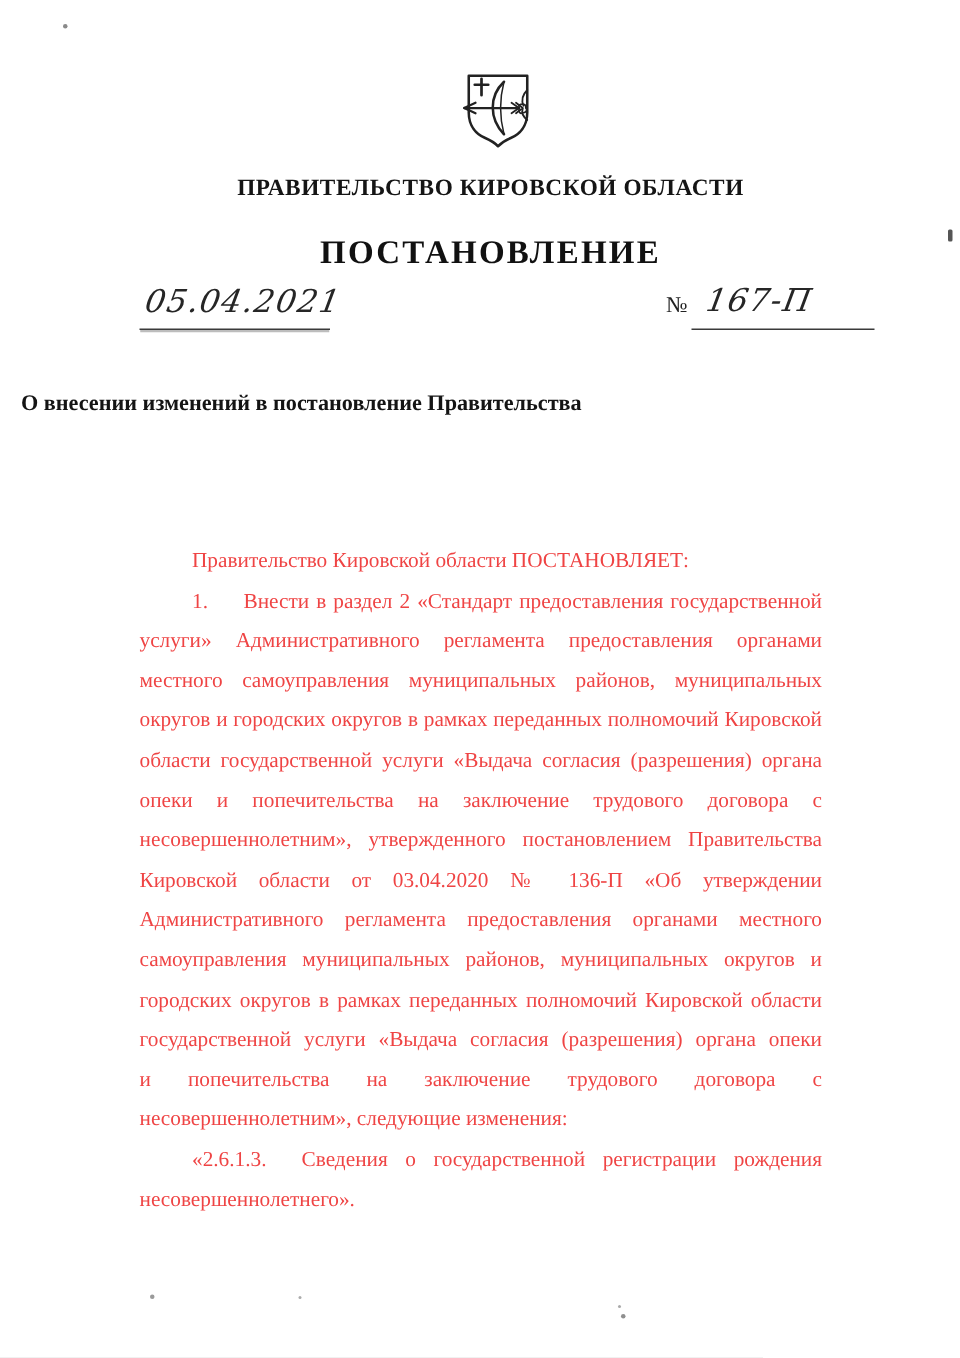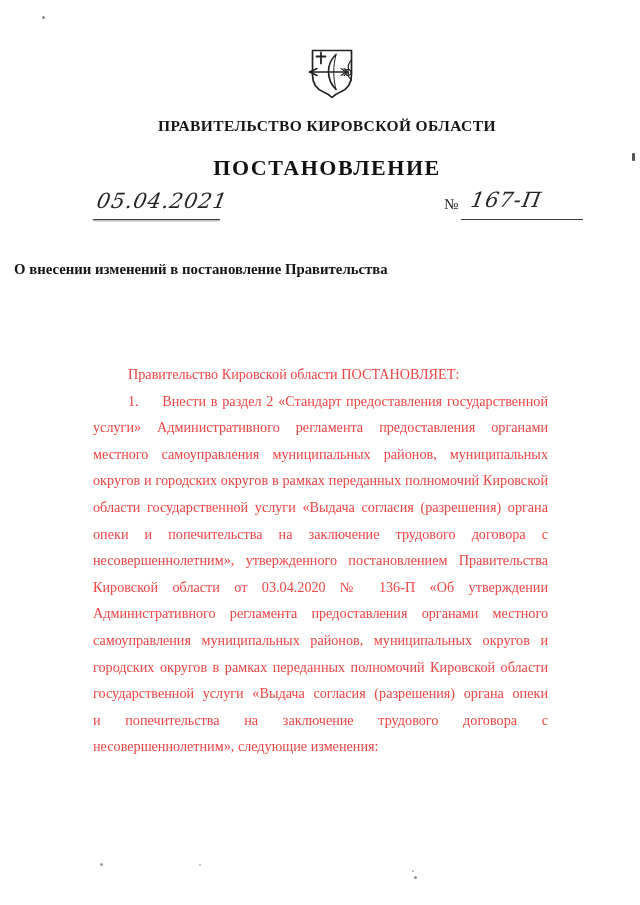--- a/index.html
+++ b/index.html
@@ -133,15 +133,16 @@
   </div>
 
 
   <div class="doc-title">
     <div>О внесении изменений в постановление Правительства</div>
   </div>
 
   <div class="body-text">
     <p>Правительство Кировской области ПОСТАНОВЛЯЕТ:</p>
     <p>1.&nbsp;&nbsp;&nbsp;&nbsp;&nbsp;Внести в раздел 2 «Стандарт предоставления государственной услуги» Административного регламента предоставления органами местного самоуправления муниципальных районов, муниципальных округов и&nbsp;городских округов в рамках переданных полномочий Кировской области государственной услуги «Выдача согласия (разрешения) органа опеки и попечительства на заключение трудового договора с несовершеннолетним», утвержденного постановлением Правительства Кировской области от&nbsp;03.04.2020 №&nbsp;136-П «Об утверждении Административного регламента предоставления органами местного самоуправления муниципальных районов, муниципальных округов и городских округов в рамках переданных полномочий Кировской области государственной услуги «Выдача согласия (разрешения) органа опеки и&nbsp;попечительства на заключение трудового договора с несовершеннолетним», следующие изменения:</p>
+    <p>«2.6.1.3.&nbsp;&nbsp;Сведения о государственной регистрации рождения несовершеннолетнего».</p>
   </div>
 
 </div>
 
 </body></html>

